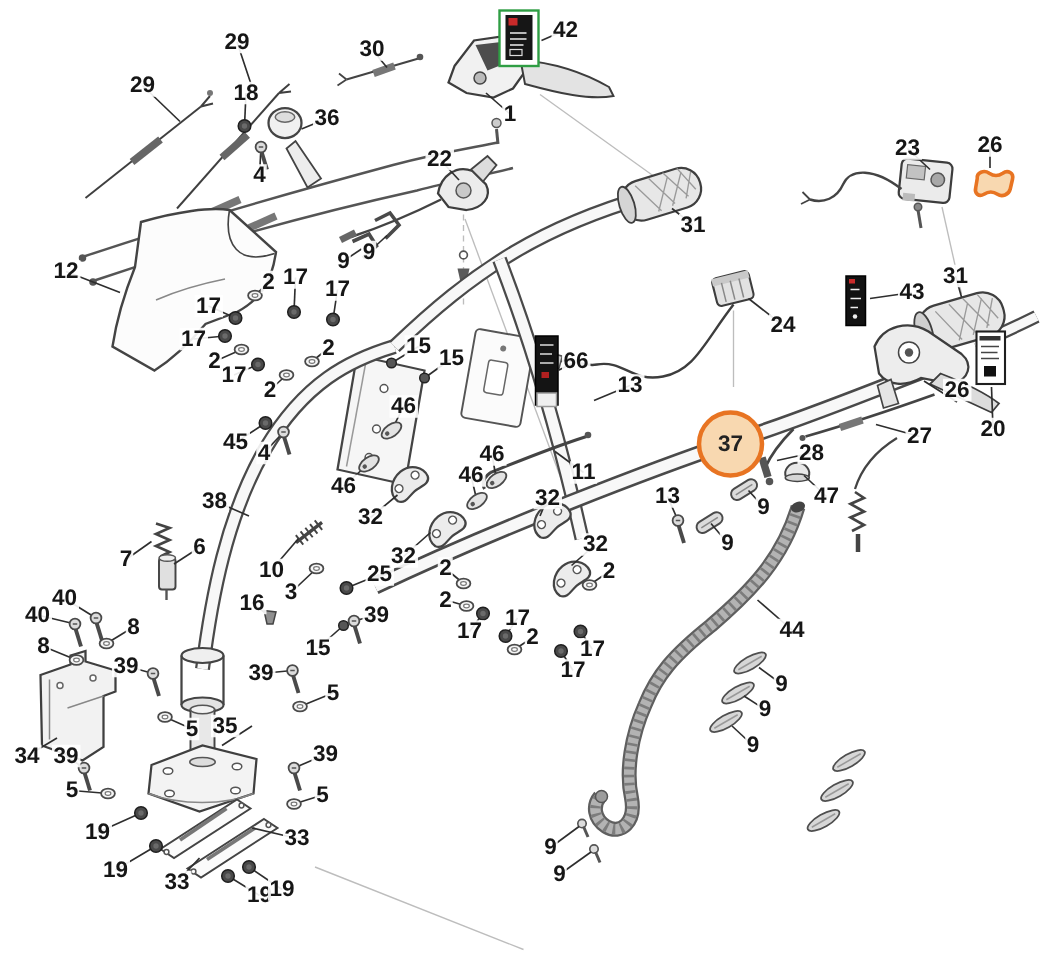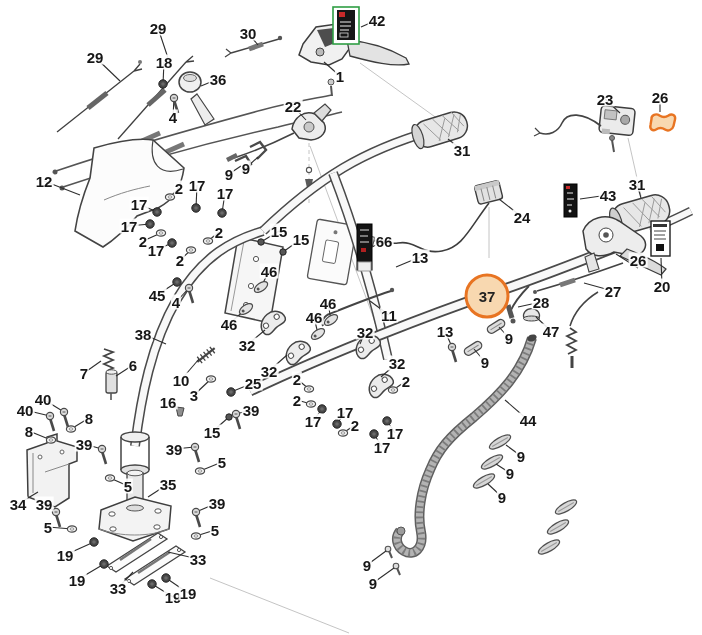--- a/index.html
+++ b/index.html
@@ -726,21 +726,21 @@
       <div class="plabel" style="left: 25px; top: 410px;">40</div>
       <div class="plabel" style="left: 89px; top: 418px;">8</div>
       <div class="plabel" style="left: 29px; top: 431px;">8</div>
       <div class="plabel" style="left: 84px; top: 444px;">39</div>
       <div class="plabel" style="left: 128px; top: 486px;">5</div>
       <div class="plabel" style="left: 18px; top: 504px;">34</div>
       <div class="plabel" style="left: 44px; top: 504px;">39</div>
       <div class="plabel" style="left: 48px; top: 527px;">5</div>
       <div class="plabel" style="left: 174px; top: 449px;">39</div>
       <div class="plabel" style="left: 222px; top: 462px;">5</div>
-      <div class="plabel" style="left: 168px; top: 484px;">35</div>
+      <div class="plabel" style="left: 150px; top: 484px;">35</div>
       <div class="plabel" style="left: 217px; top: 503px;">39</div>
       <div class="plabel" style="left: 215px; top: 530px;">5</div>
       <div class="plabel" style="left: 65px; top: 555px;">19</div>
       <div class="plabel" style="left: 77px; top: 580px;">19</div>
       <div class="plabel" style="left: 118px; top: 588px;">33</div>
       <div class="plabel" style="left: 173px; top: 597px;">19</div>
       <div class="plabel" style="left: 188px; top: 593px;">19</div>
       <div class="plabel" style="left: 198px; top: 559px;">33</div>
     </div>
 </div>

